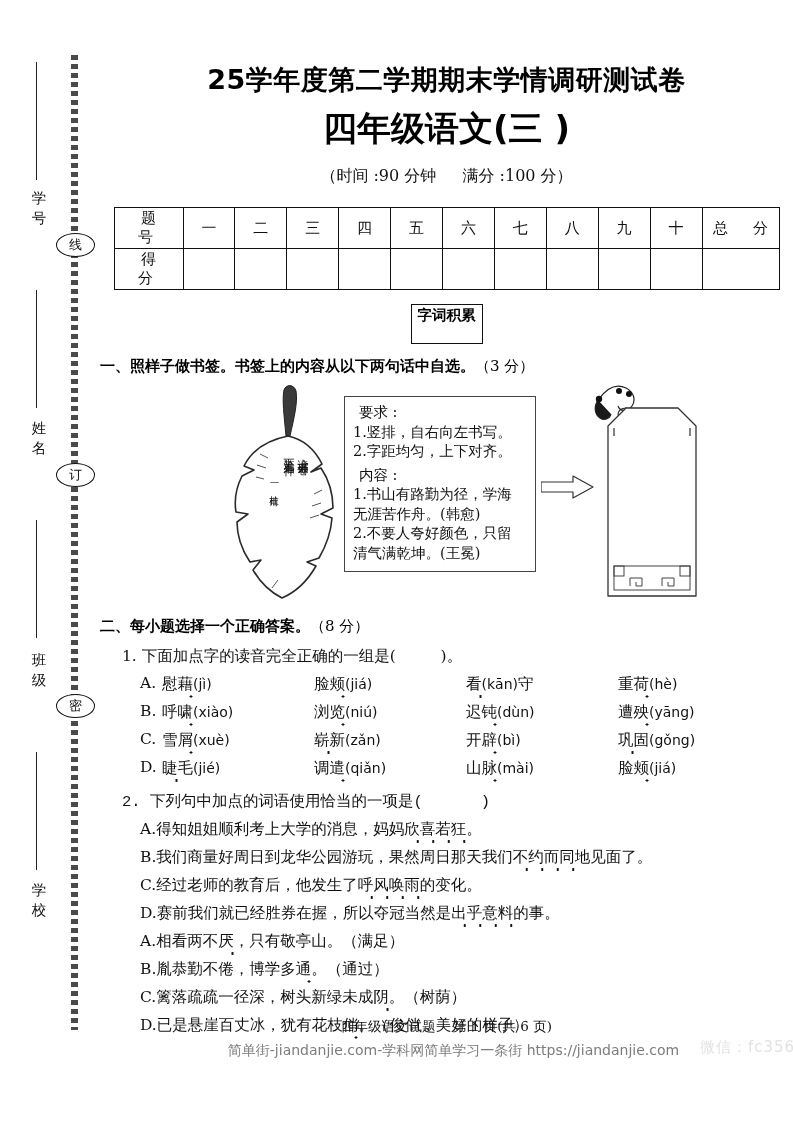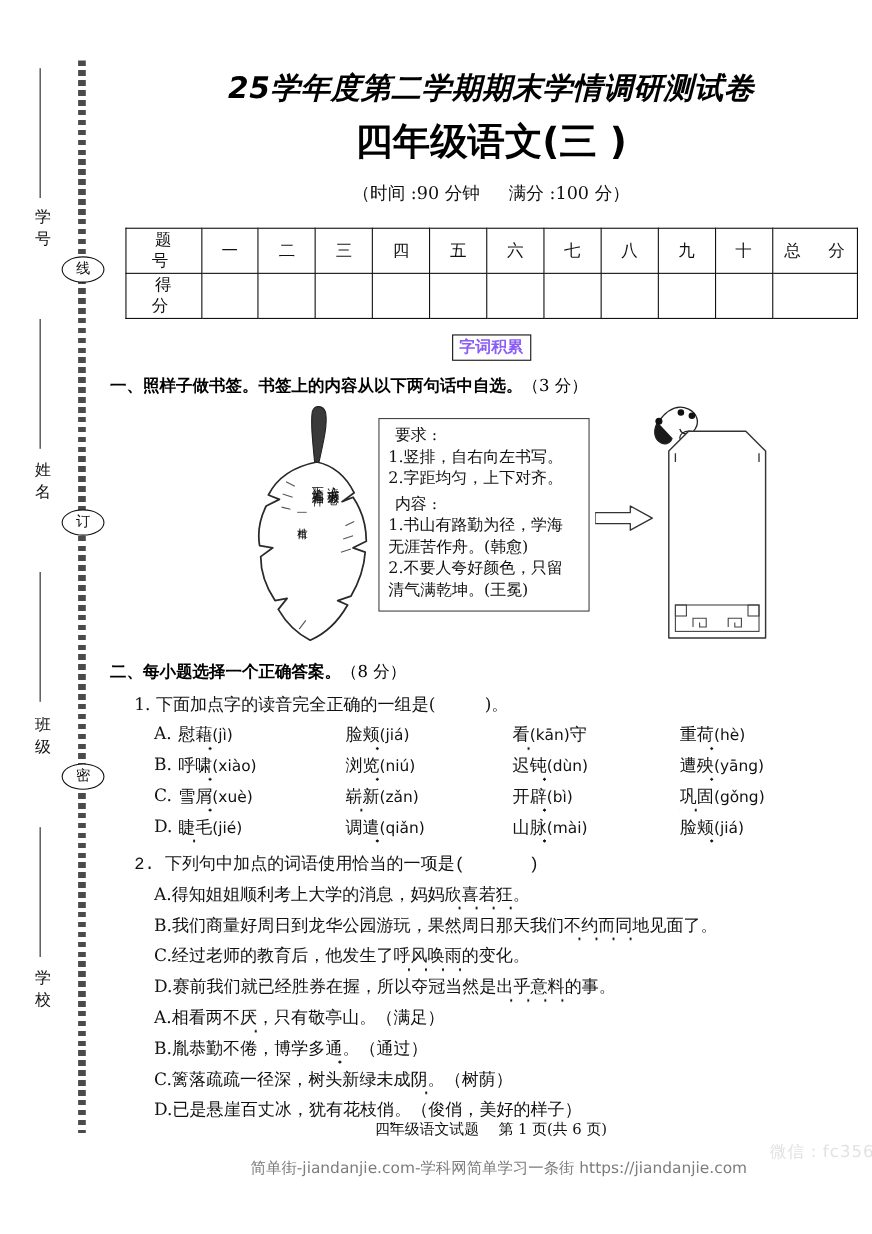--- a/index.html
+++ b/index.html
@@ -72,21 +72,20 @@
 
   .title-main {
     text-align: center;
     font-family: "DejaVu Sans", "Liberation Sans", sans-serif;
     font-weight: bold;
     font-size: 27px;
     letter-spacing: 0.5px;
     margin: 0;
     padding-top: 62px;
     color: #000;
-    font-style: italic;
   }
   .title-sub {
     text-align: center;
     font-family: "DejaVu Sans", "Liberation Sans", sans-serif;
     font-weight: bold;
     font-size: 34px;
     margin: 0;
     padding-top: 8px;
     color: #000;
   }
@@ -130,25 +129,25 @@
   }
 
   
   .section-banner {
     text-align: center;
     margin-top: 14px;
   }
   .section-banner span {
     display: inline-block;
     border: 1.2px solid #111;
-    padding: 1px 6px 2px 6px;
+    padding: 1px 6px 18px 6px;
     font-family: "DejaVu Sans", "Liberation Sans", sans-serif;
     font-weight: bold;
     font-size: 14.5px;
-    color: #8b5cf6;
+    color: #000000;
   }
 
   
   .q-head {
     font-family: "DejaVu Sans", "Liberation Sans", sans-serif;
     font-weight: bold;
     font-size: 15px;
     margin-top: 13px;
     color: #000;
   }
@@ -267,21 +266,20 @@
   }
   .footer-line .gap { display: inline-block; width: 9px; }
   .watermark-line {
     position: absolute;
     left: 14px; right: 0;
     top: 1042px;
     text-align: center;
     font-family: "DejaVu Sans", "Liberation Sans", sans-serif;
     font-size: 14px;
     color: #7c7c7c;
-    margin-top: 11px;
   }
   .wm-right {
     position: absolute;
     left: 600px;
     top: 1038px;
     font-family: "DejaVu Sans", "Liberation Sans", sans-serif;
     font-size: 15px;
     color: #e2e2e2;
     letter-spacing: 1px;
     white-space: nowrap;

